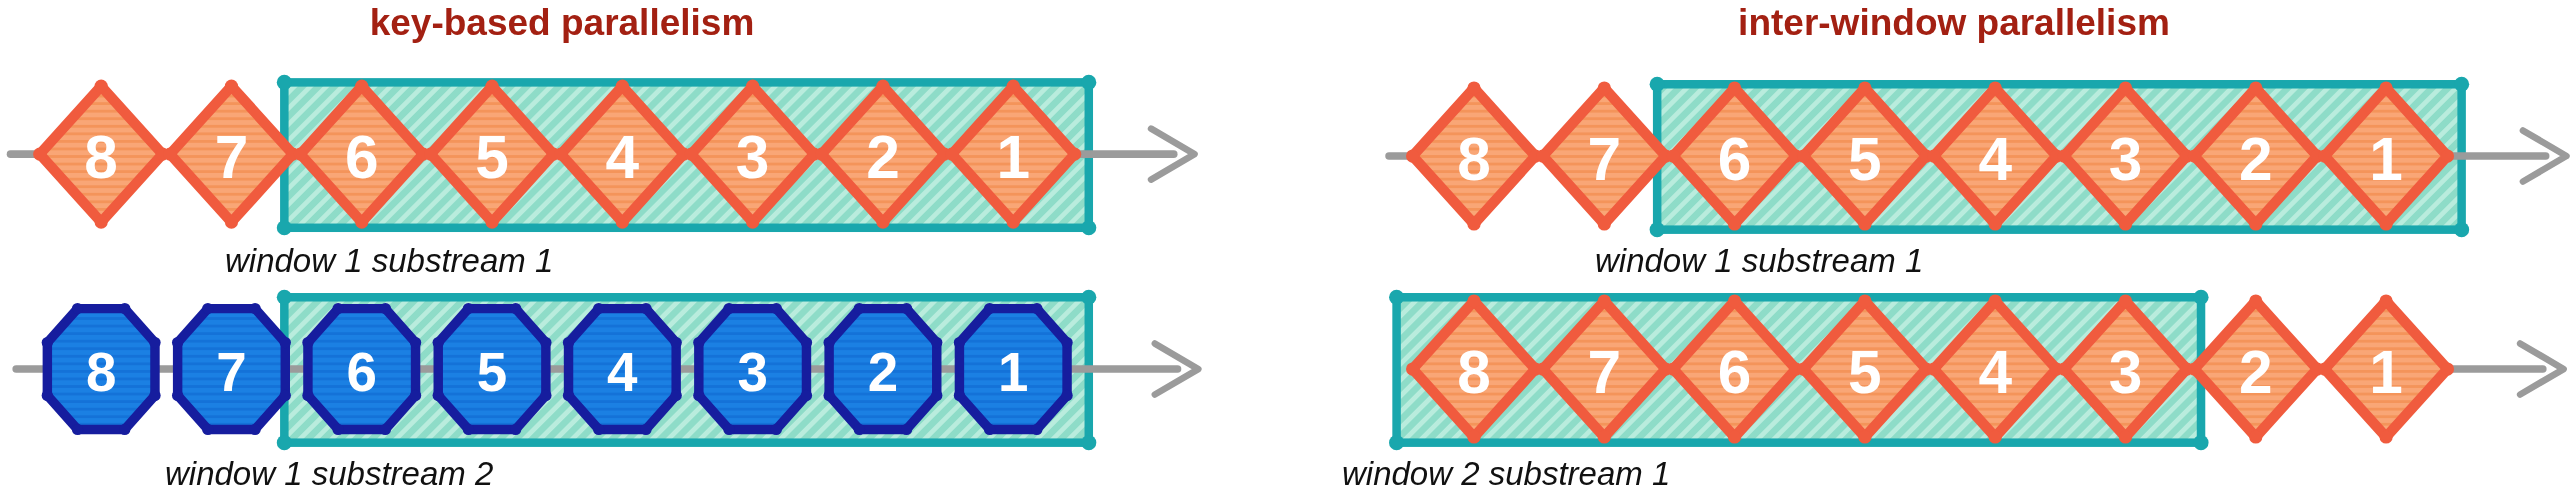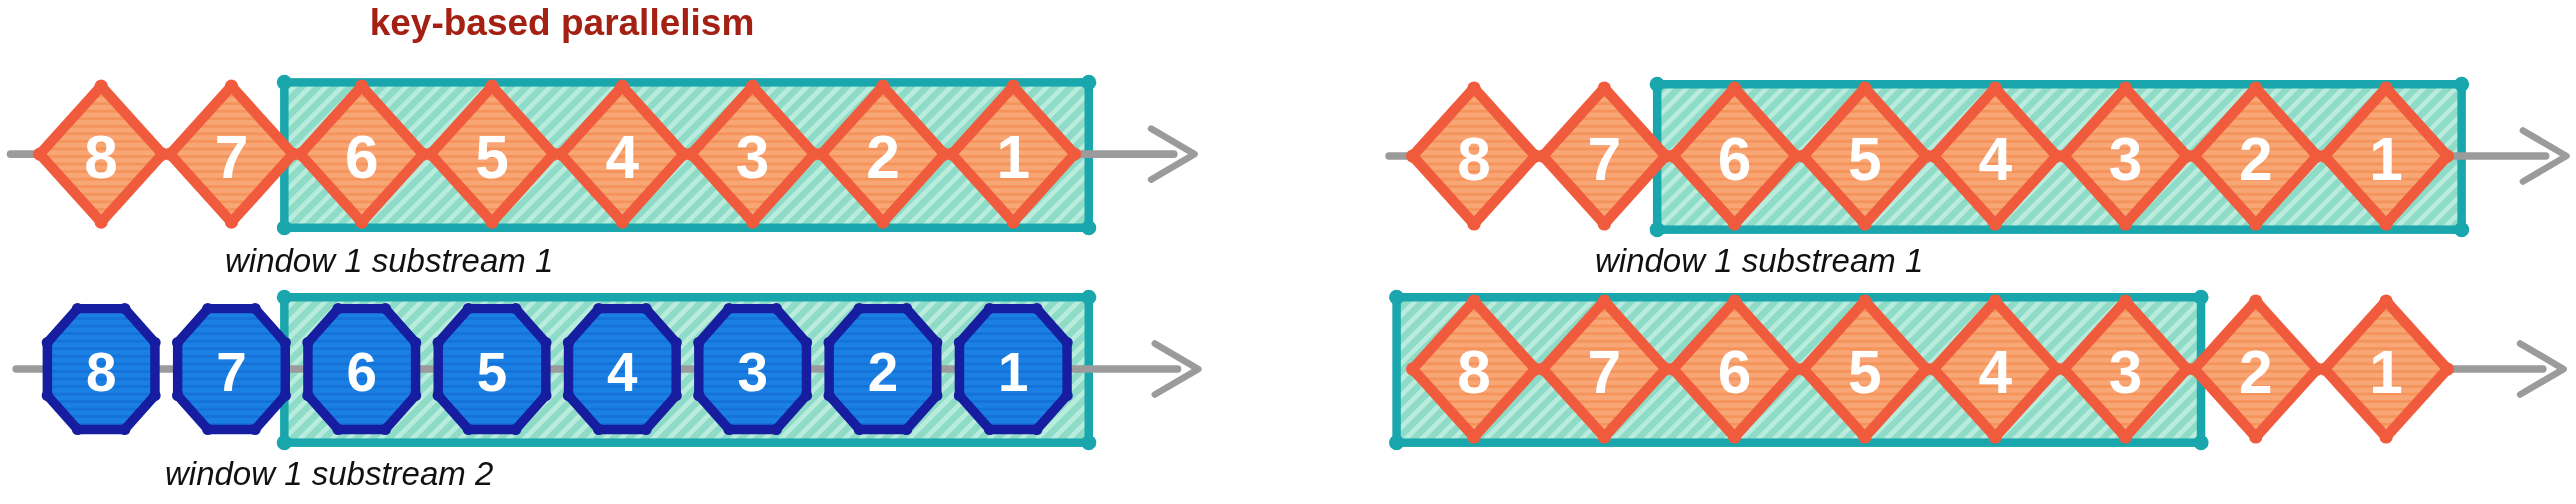--- a/index.html
+++ b/index.html
@@ -37,27 +37,29 @@
   }
   .defs-holder{position:absolute;width:0;height:0;overflow:hidden;}
 </style>
 </head>
 <body>
 
 <div class="canvas">
 
   <div class="panel-title" style="left:562px">key-based parallelism</div>
 
+  <div class="panel-title" style="left:1954px">inter-window parallelism</div>
 
   <div class="row-label" style="left:225px;top:242px">window 1 substream 1</div>
 
   <div class="row-label" style="left:165px;top:455px">window 1 substream 2</div>
 
   <div class="row-label" style="left:1595px;top:242px">window 1 substream 1</div>
 
+  <div class="row-label" style="left:1342px;top:455px">window 2 substream 1</div>
 
   <div id="rows">
       <svg class="stream-row" style="top:38px" width="2576" height="203" viewBox="0 0 2722 215">
         <rect x="298" y="47" width="852" height="154" fill="url(#pat-window)" stroke="#19a7ad" stroke-width="9"></rect>
         <circle cx="298" cy="47" r="8" fill="#19a7ad"></circle>
         <circle cx="1150" cy="47" r="8" fill="#19a7ad"></circle>
         <circle cx="298" cy="201" r="8" fill="#19a7ad"></circle>
         <circle cx="1150" cy="201" r="8" fill="#19a7ad"></circle>
         <line x1="8" y1="123" x2="1240" y2="123" stroke="#9b9b9b" stroke-width="8" stroke-linecap="round"></line>
         <polyline points="1216,96 1262,123 1216,150" fill="none" stroke="#9b9b9b" stroke-width="7" stroke-linecap="round" stroke-linejoin="round"></polyline>

